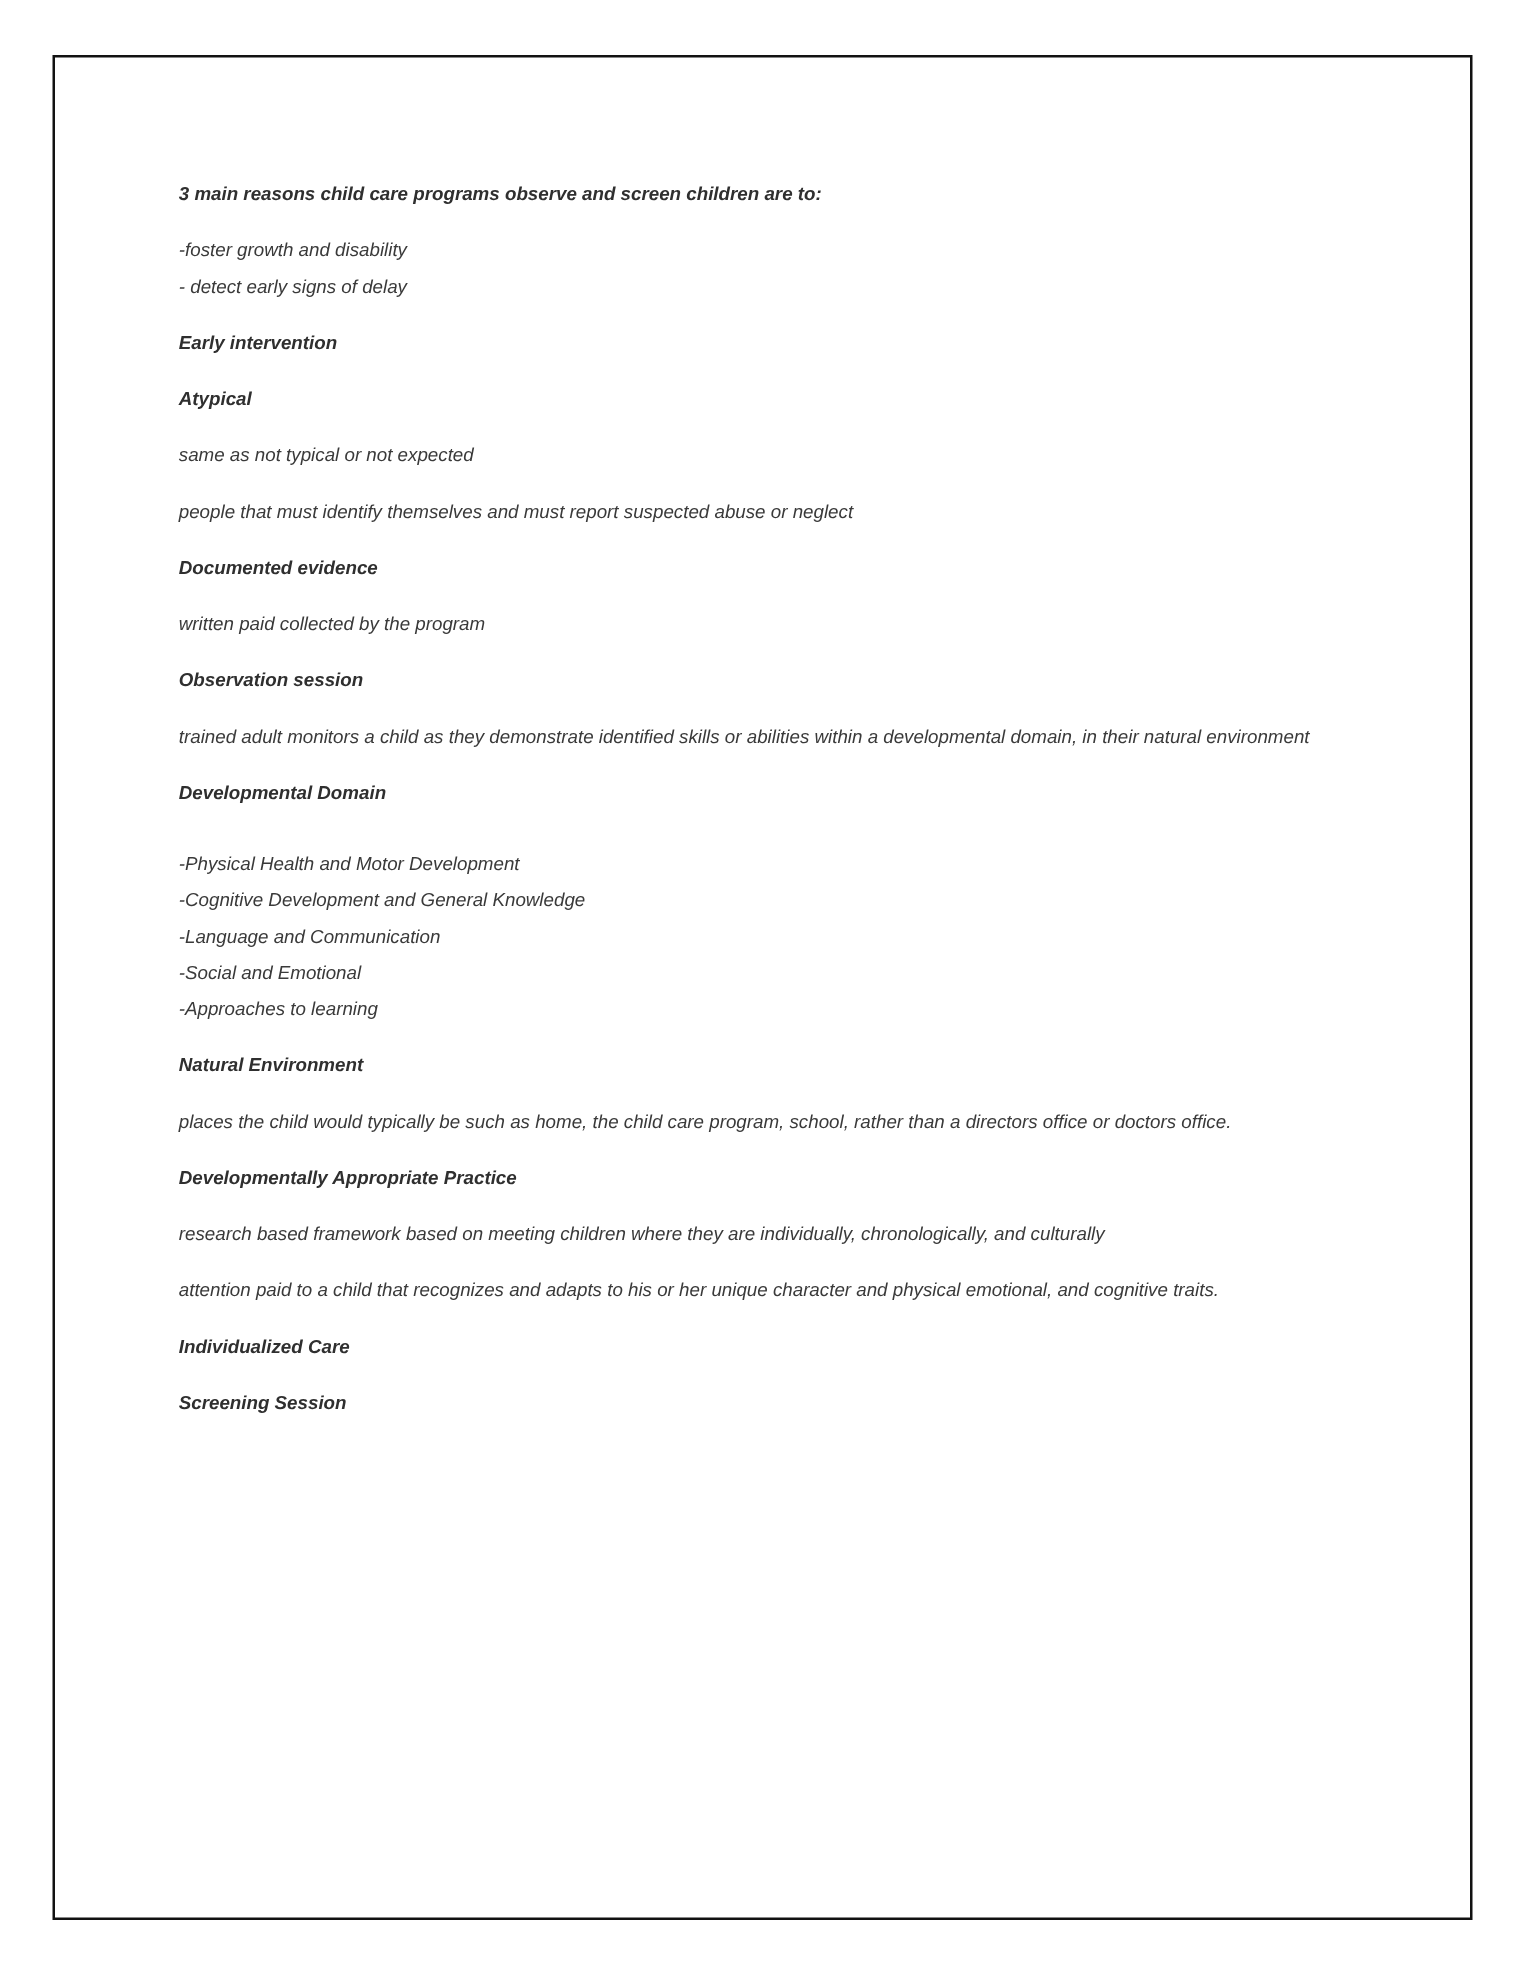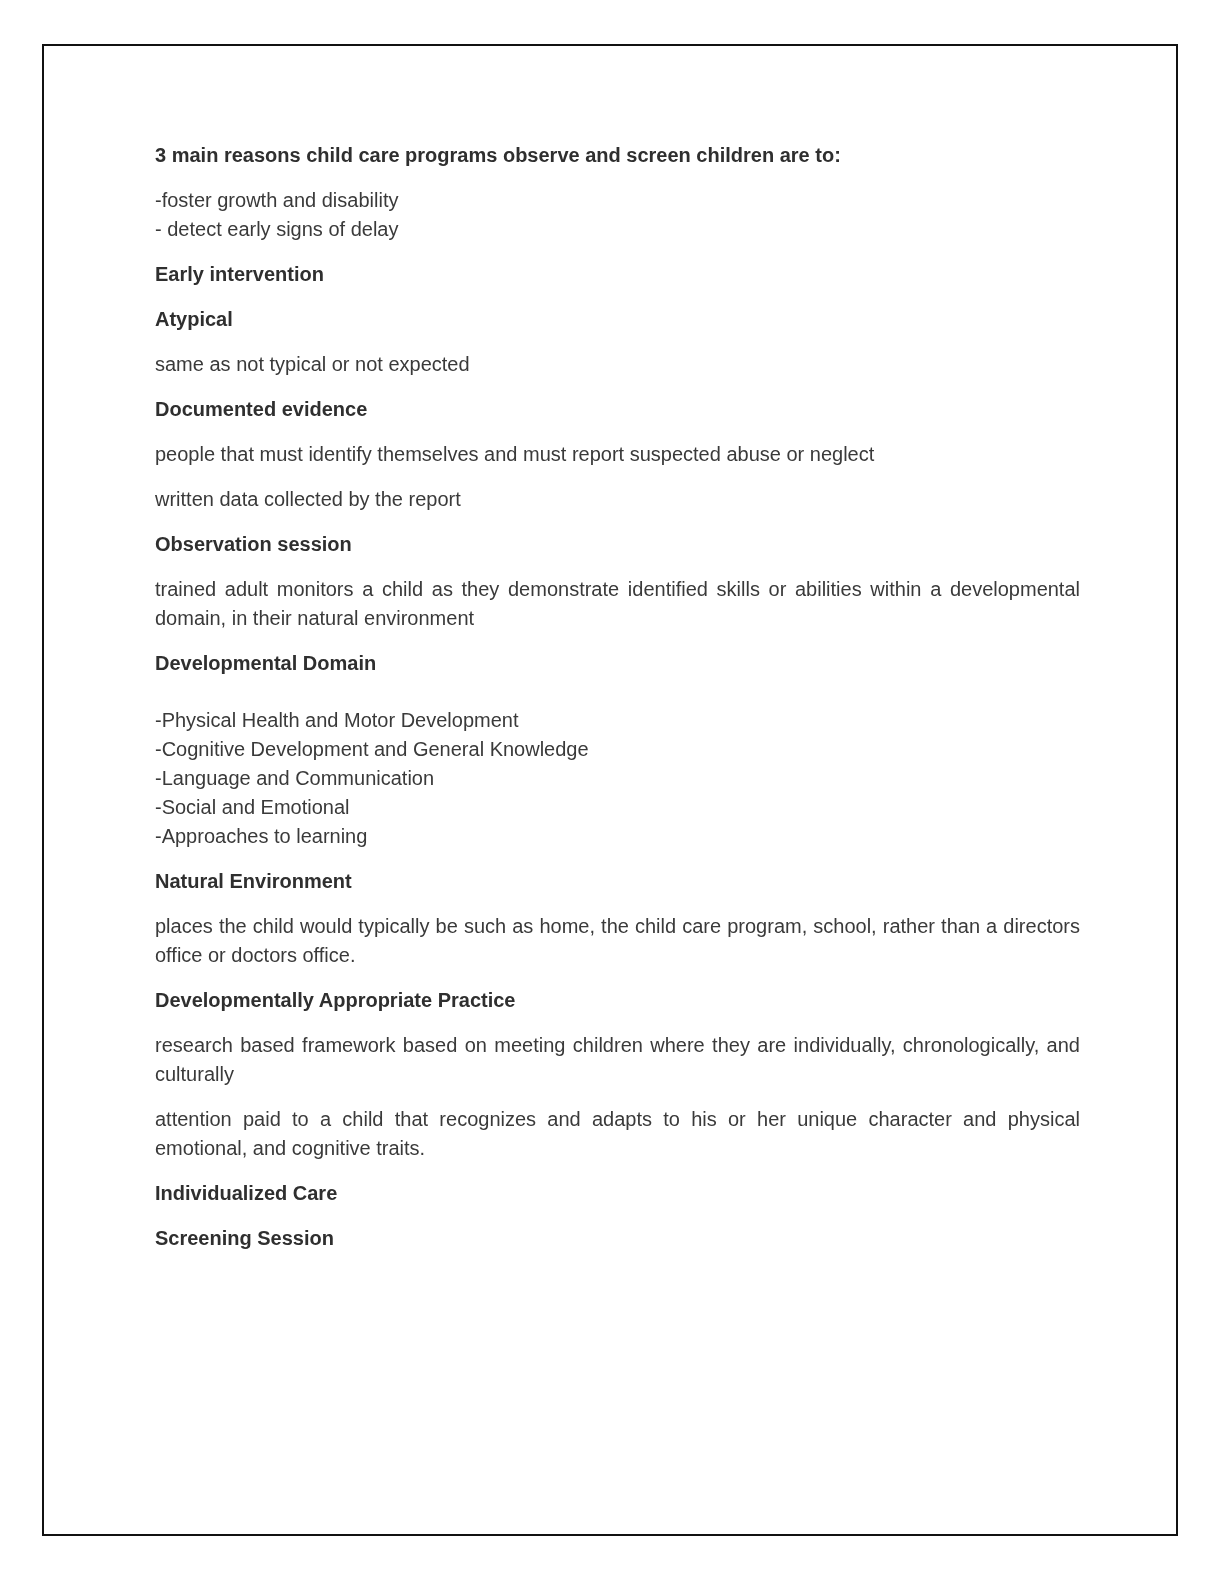--- a/index.html
+++ b/index.html
@@ -20,25 +20,26 @@
     position: absolute;
     left: 42px;
     top: 44px;
     width: 1136px;
     height: 1492px;
     border: 2px solid #111111;
     box-sizing: border-box;
   }
   .content {
     position: absolute;
-    left: 155px;
+    left: 143px;
     top: 141px;
     width: 925px;
-    font-size: 20px;
+    font-size: 15px;
     line-height: 29px;
+    font-style: italic;
   }
   .block { margin: 0 0 16px 0; }
   .heading {
     font-weight: 700;
     color: #2f2f2f;
   }
   .para {
     text-align: justify;
   }
   .lines .line {
@@ -60,24 +61,24 @@
     <div class="block lines">
       <div class="line">-foster growth and disability</div>
       <div class="line">- detect early signs of delay</div>
     </div>
 
     <div class="block heading">Early intervention</div>
 
     <div class="block heading">Atypical</div>
     <div class="block para">same as not typical or not expected</div>
 
+    <div class="block para">people that must identify themselves and must report suspected abuse or neglect</div>
+
     <div class="block heading">Documented evidence</div>
-
-    <div class="block para">people that must identify themselves and must report suspected abuse or neglect</div>
-    <div class="block para">written data collected by the report</div>
+    <div class="block para">written paid collected by the program</div>
 
     <div class="block heading">Observation session</div>
     <div class="block para">trained adult monitors a child as they demonstrate identified skills or abilities within a developmental domain, in their natural environment</div>
 
     <div class="block heading">Developmental Domain</div>
 
     <div class="spacer"></div>
 
     <div class="block lines">
       <div class="line">-Physical Health and Motor Development</div>

